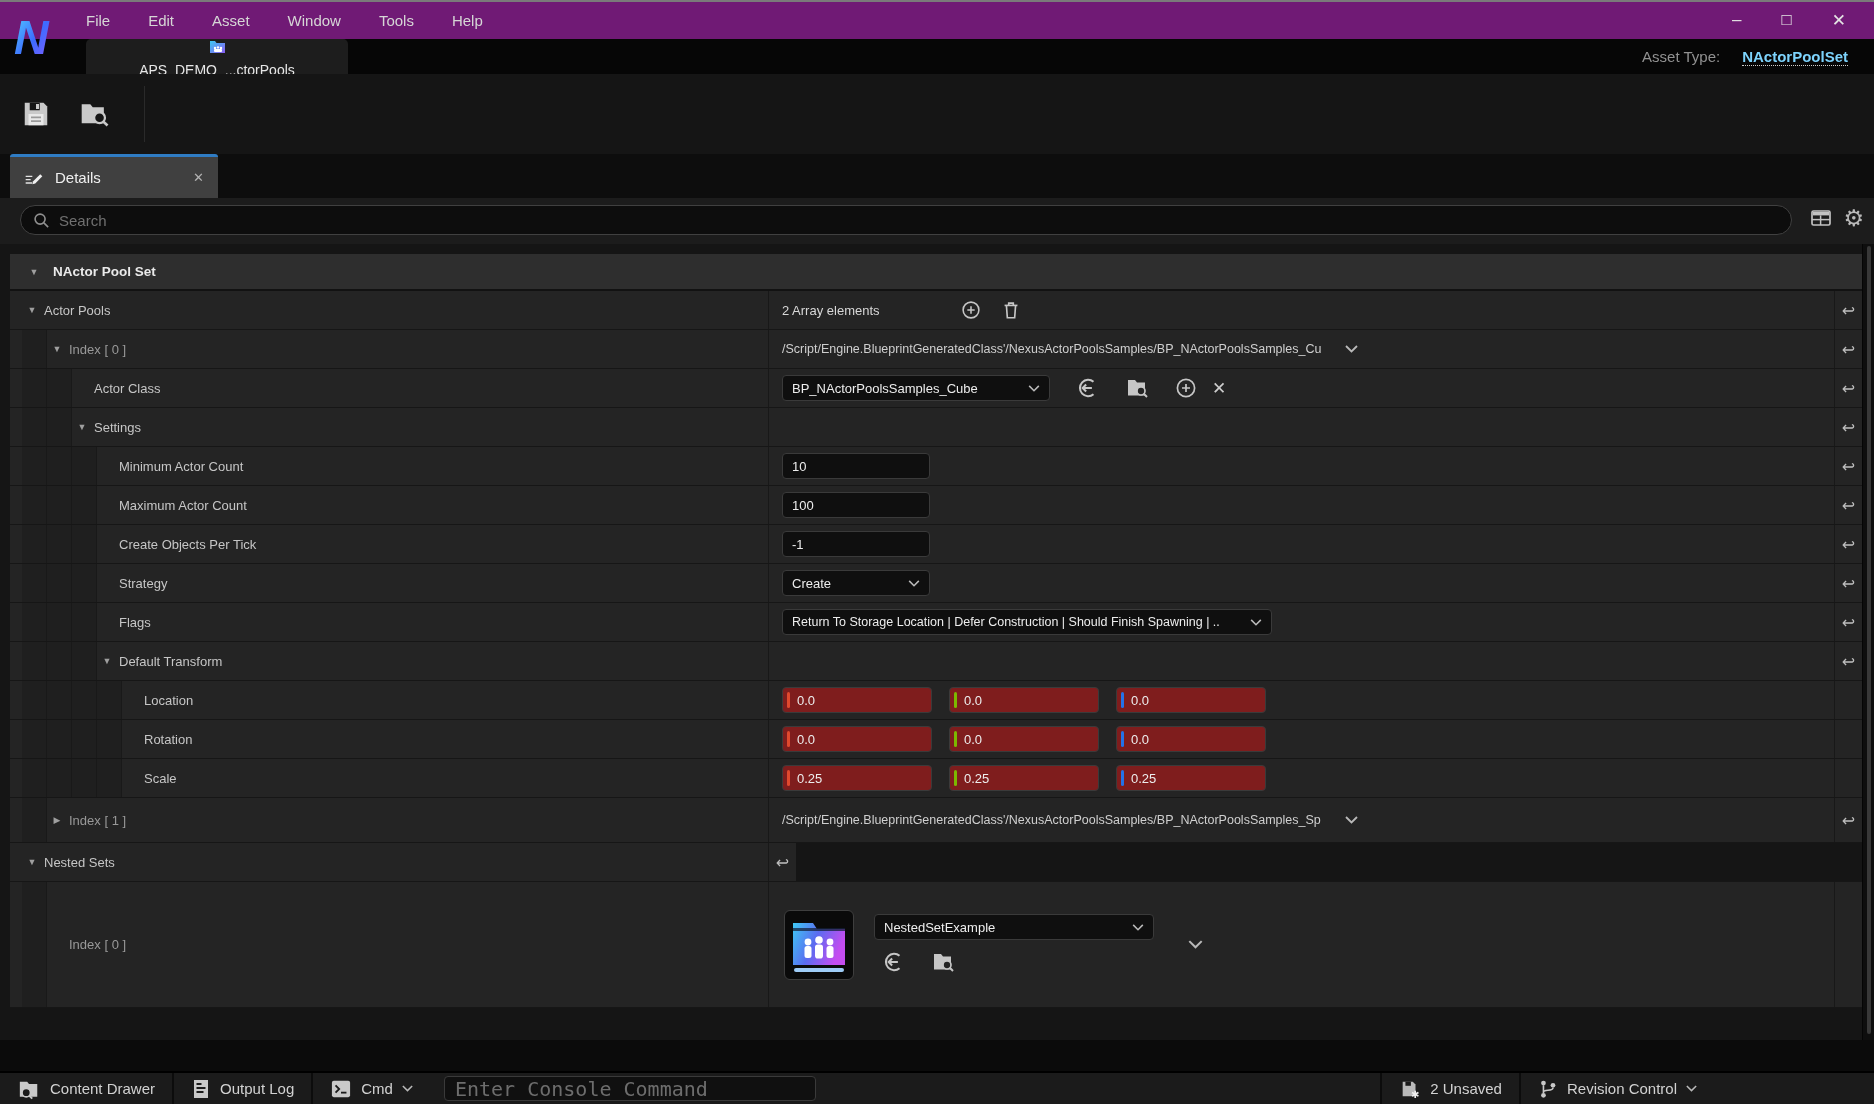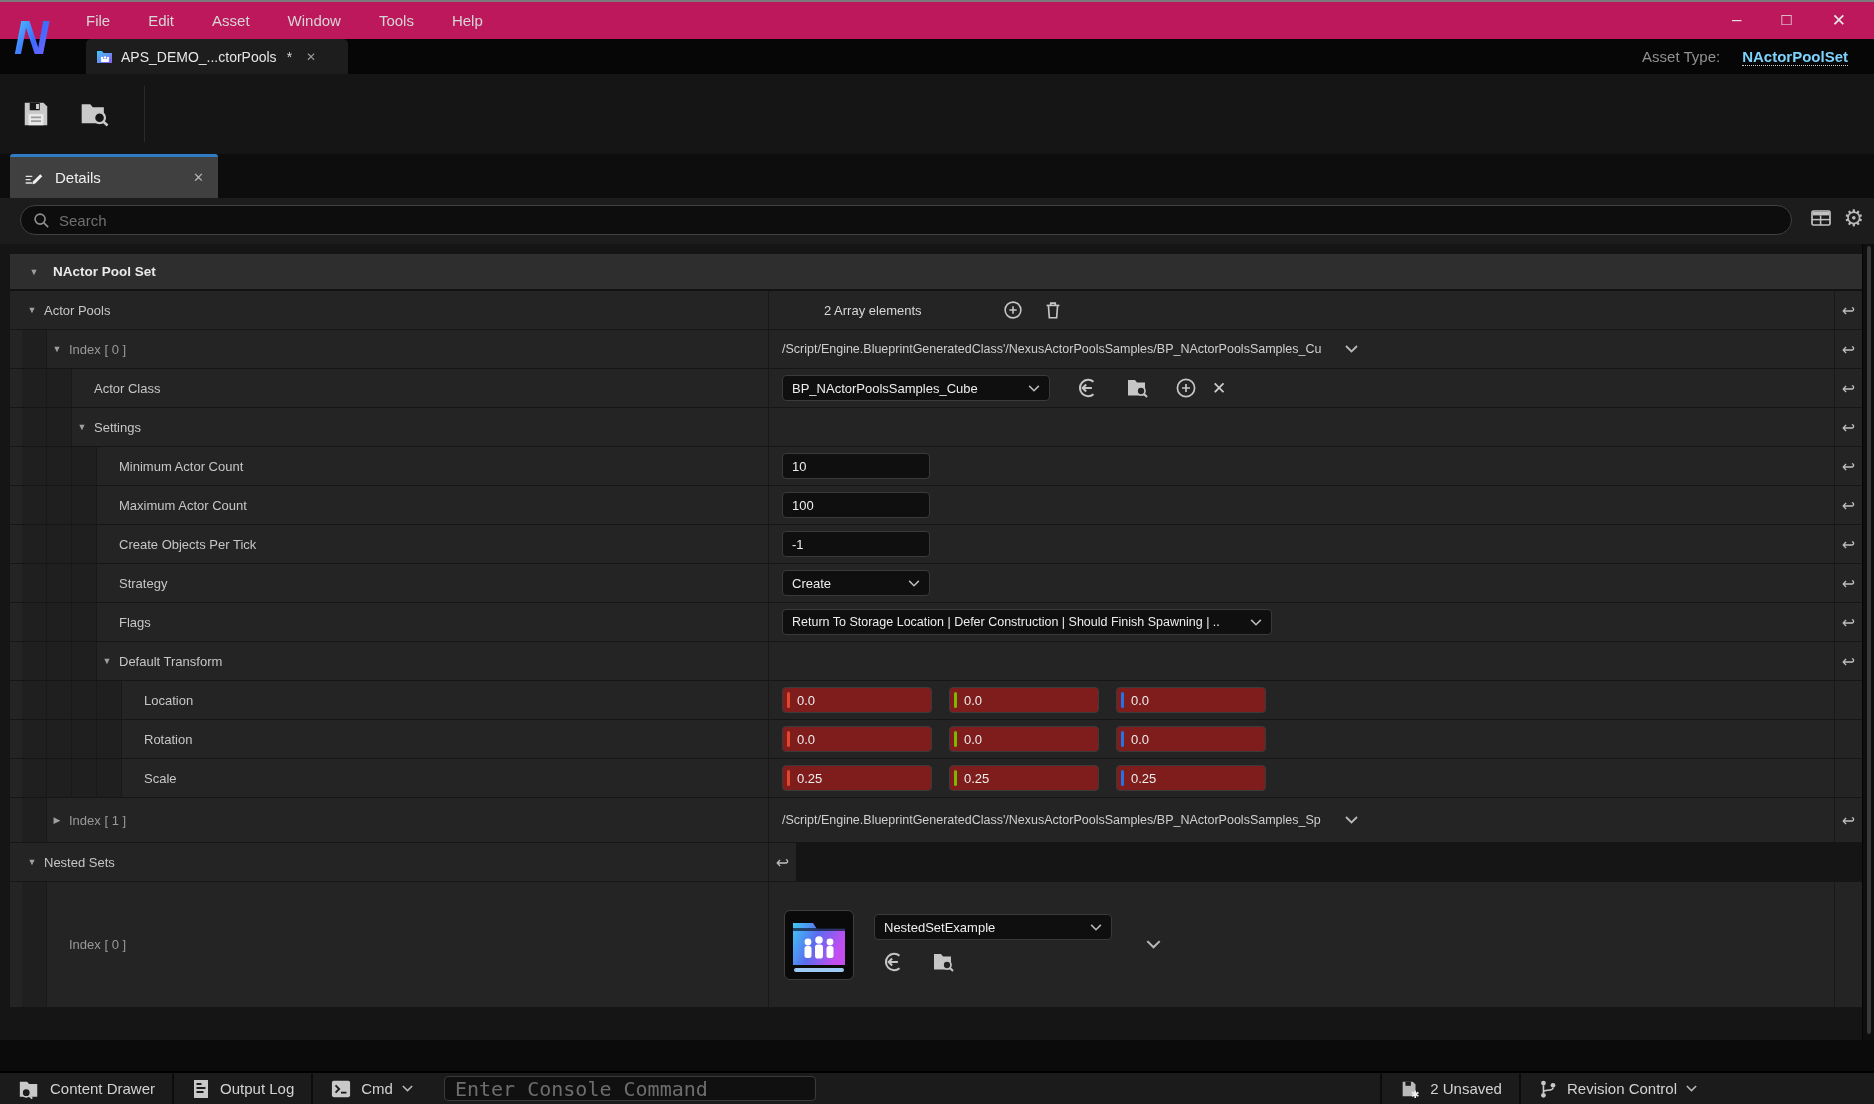--- a/index.html
+++ b/index.html
@@ -1,30 +1,30 @@
 <!DOCTYPE html>
 <html><head>
 <meta charset="utf-8">
 <style>
   * { margin:0; padding:0; box-sizing:border-box; }
   html,body { background:#000; }
   body { font-family:"Liberation Sans", sans-serif; }
   .window { position:relative; width:1874px; height:1104px; background:#0b0b0b; overflow:hidden; border-top:2px solid #7a7a7a; }
 
   
-  .titlebar { position:absolute; top:0; left:0; right:0; height:37px; background:#be185d; display:flex; align-items:center; }
+  .titlebar { position:absolute; top:0; left:0; right:0; height:37px; background:#701a75; display:flex; align-items:center; }
   .menus { margin-left:86px; display:flex; gap:38px; }
   .menus span { color:#d6d6d6; font-size:15px; cursor:default; }
   .winctl { margin-left:auto; display:flex; gap:40px; padding-right:28px; color:#e4e4e4; font-size:17px; }
   .winctl span { cursor:default; }
   .logo { position:absolute; left:10px; top:7px; width:54px; height:56px; z-index:5; }
 
   
   .tabrow { position:absolute; top:37px; left:0; right:0; height:35px; background:#060606; display:flex; align-items:stretch; }
-  .asset-tab { margin-left:86px; width:262px; background:#1d1d1d; border-radius:5px 5px 0 0; display:flex; align-items:center; padding:0 10px; gap:8px; color:#e6e6e6; font-size:14px; }
+  .asset-tab { margin-left:86px; width:262px; background:#1d1d1d; border-radius:5px 5px 0 0; display:flex; align-items:center; padding:0 10px; gap:8px; color:#e6e6e6; font-size:14px;flex-direction:column; }
   .asset-tab .dirty { color:#d8d8d8; margin-left:2px; }
   .asset-tab .tclose { color:#9a9a9a; margin-left:6px; font-size:12px; }
   .asset-type { margin-left:auto; align-self:center; padding-right:26px; font-size:15px; color:#919191; }
   .asset-type b { font-weight:bold; color:#7dd3fc; border-bottom:1px dotted #cfcfcf; margin-left:22px; }
 
   
   .toolbar { position:absolute; top:72px; left:0; right:0; height:80px; background:#151515; display:flex; align-items:center; }
   .tool-btn { width:44px; height:44px; display:flex; align-items:center; justify-content:center; color:#c9c9c9; }
   .tool-btn:first-child { margin-left:14px; }
   .tool-sep { width:1px; height:56px; background:#2a2a2a; margin-left:28px; }
@@ -50,31 +50,31 @@
   .prow { display:flex; height:39px; border-bottom:1px solid #161616; }
   .prow.tall { height:126px; }
   .ncell { width:758px; background:#242424; display:flex; align-items:center; padding-left:12px; }
   .vcell { flex:1; background:#242424; border-left:1px solid #181818; display:flex; align-items:center; padding-left:13px; gap:8px; }
   .rcell { width:28px; background:#242424; border-left:1px solid #181818; display:flex; align-items:center; justify-content:center; }
   .rcell .rv { color:#bdbdbd; font-size:16px; }
   .ind { width:25px; align-self:stretch; border-right:1px solid #191919; background:rgba(0,0,0,0.12); flex:none; }
   .tri { width:20px; flex:none; text-align:center; color:#9f9f9f; font-size:9px; }
   .plabel { color:#c6c6c6; font-size:13px; margin-left:2px; }
   .plabel.dim { color:#999; }
-  .count-text { color:#d8d8d8; font-size:13px; width:170px;margin-left:42px; }
+  .count-text { color:#d8d8d8; font-size:13px; width:170px; }
   .vicon { color:#c6c6c6; display:flex; align-items:center; }
   .vicon + .vicon { margin-left:10px; }
   .path-text { color:#cfcfcf; font-size:12.5px; white-space:nowrap; }
   .chev { color:#b9b9b9; flex:none; }
   .path-chev { margin-left:16px; }
   .tinput { width:148px; height:26px; background:#0f0f0f; border:1px solid #3a3a3a; border-radius:4px; display:flex; align-items:center; padding:0 9px; color:#ededed; font-size:13px; }
   .combo { justify-content:space-between; }
   .combo.w268 { width:268px; }
   .combo.w490 { width:490px; font-size:12.5px; white-space:nowrap; overflow:hidden; }
-  .combo.w238 { width:238px; }
+  .combo.w238 { width:280px; }
   .combo .cv { overflow:hidden; white-space:nowrap; }
   .vec { position:relative; width:150px; height:26px; background:#7f1d1d; border:1px solid #3a3a3a; border-radius:4px; display:flex; align-items:center; padding:0 8px 0 14px; color:#ededed; font-size:13px; margin-right:9px; }
   .vec .axis { position:absolute; left:4px; top:4px; bottom:4px; width:3px; border-radius:2px; }
   .axis.x { background:#e0492e; } .axis.y { background:#7db700; } .axis.z { background:#2472e8; }
   .class-icons { display:flex; align-items:center; gap:14px; margin-left:16px; color:#c6c6c6; }
   .xclear { font-size:17px; color:#cdcdcd; }
   
   .thumb { width:70px; height:70px; background:#0a0a0a; border:1px solid #3e3e3e; border-radius:6px; flex:none; margin-left:2px; }
   .nstack { display:flex; flex-direction:column; gap:9px; margin-left:12px; }
   .nicons { display:flex; gap:14px; align-items:center; color:#c6c6c6; padding-left:6px; }

